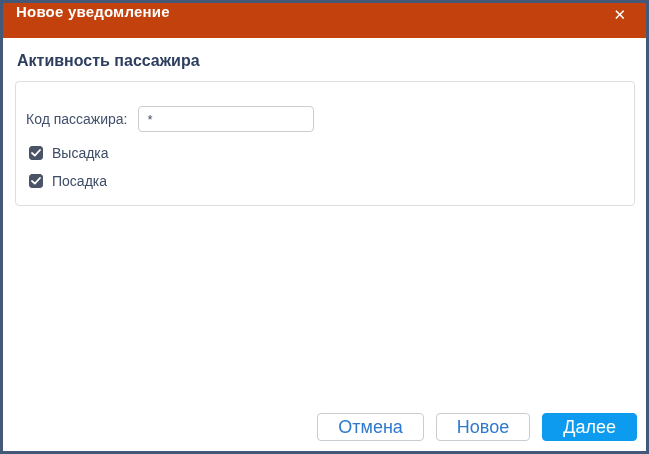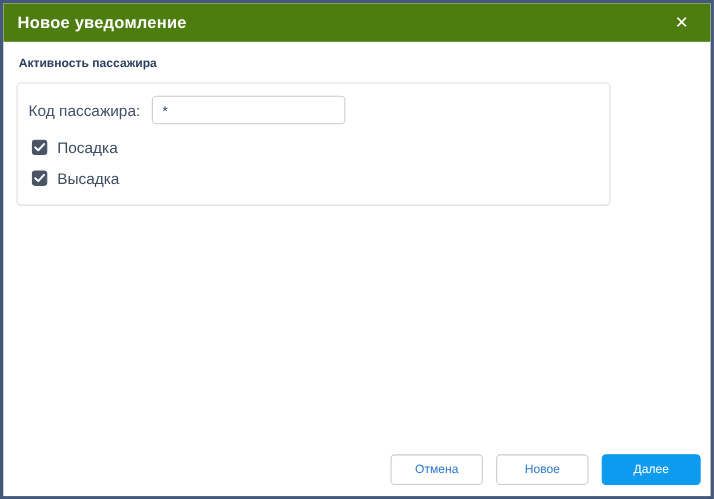--- a/index.html
+++ b/index.html
@@ -10,23 +10,23 @@
   }
   .dialog {
     position: absolute;
     inset: 0;
     border: 3px solid #44597a;
     background: #ffffff;
     overflow: hidden;
   }
   .titlebar {
     height: 35px;
-    background: #4d7c0f;
+    background: #c2410c;
     display: flex;
-    align-items: center;
+    align-items: flex-start;
     padding: 0 15px 0 13px;
   }
   .titlebar-title {
     color: #ffffff;
     font-size: 15px;
     font-weight: bold;
     letter-spacing: 0.2px;
   }
   .close-btn {
     margin-left: auto;
@@ -34,30 +34,30 @@
     font-size: 15px;
     line-height: 1;
     cursor: pointer;
     padding: 4px 5px;
     font-weight: normal;
   }
   .content {
     padding: 14px 12px 0 12px;
   }
   .section-title {
-    font-size: 11px;
+    font-size: 16px;
     font-weight: bold;
     color: #2d3e5f;
     margin: 0 0 11px 2px;
   }
   .panel {
     border: 1px solid #dcdee2;
     border-radius: 4px;
-    width: 540px;
-    padding: 11px 10px 16px 10px;
+    width: 620px;
+    padding: 24px 10px 16px 10px;
   }
   .field-row {
     display: flex;
     align-items: center;
   }
   .field-label {
     font-size: 14px;
     color: #42506b;
     margin-right: 10px;
   }
@@ -103,21 +103,21 @@
     right: 9px;
     bottom: 10px;
     display: flex;
     gap: 12px;
   }
   .btn {
     height: 28px;
     min-width: 84px;
     padding: 0 20px;
     border-radius: 4px;
-    font-size: 11px;
+    font-size: 18px;
     font-family: "Liberation Sans", sans-serif;
     display: inline-flex;
     align-items: center;
     justify-content: center;
     cursor: pointer;
   }
   .btn-outline {
     background: #ffffff;
     border: 1px solid #c8cdd2;
     color: #2e79cd;
@@ -149,30 +149,30 @@
         <label class="field-label">Код пассажира:</label>
         <input class="text-input" type="text" value="*" style="">
       </div>
 
       <div class="checkbox-row">
         <span class="checkbox checked">
           <svg width="10" height="8" viewBox="0 0 10 8">
             <path d="M1 4 L3.8 6.6 L9 1" stroke="#ffffff" stroke-width="1.8" fill="none" stroke-linecap="round" stroke-linejoin="round"></path>
           </svg>
         </span>
-        <span class="checkbox-label">Посадка</span>
+        <span class="checkbox-label">Высадка</span>
       </div>
 
       <div class="checkbox-row">
         <span class="checkbox checked">
           <svg width="10" height="8" viewBox="0 0 10 8">
             <path d="M1 4 L3.8 6.6 L9 1" stroke="#ffffff" stroke-width="1.8" fill="none" stroke-linecap="round" stroke-linejoin="round"></path>
           </svg>
         </span>
-        <span class="checkbox-label">Высадка</span>
+        <span class="checkbox-label">Посадка</span>
       </div>
 
     </div>
   </div>
 
   <div class="footer">
     <button class="btn btn-outline">Отмена</button>
     <button class="btn btn-outline">Новое</button>
     <button class="btn btn-primary">Далее</button>
   </div>

